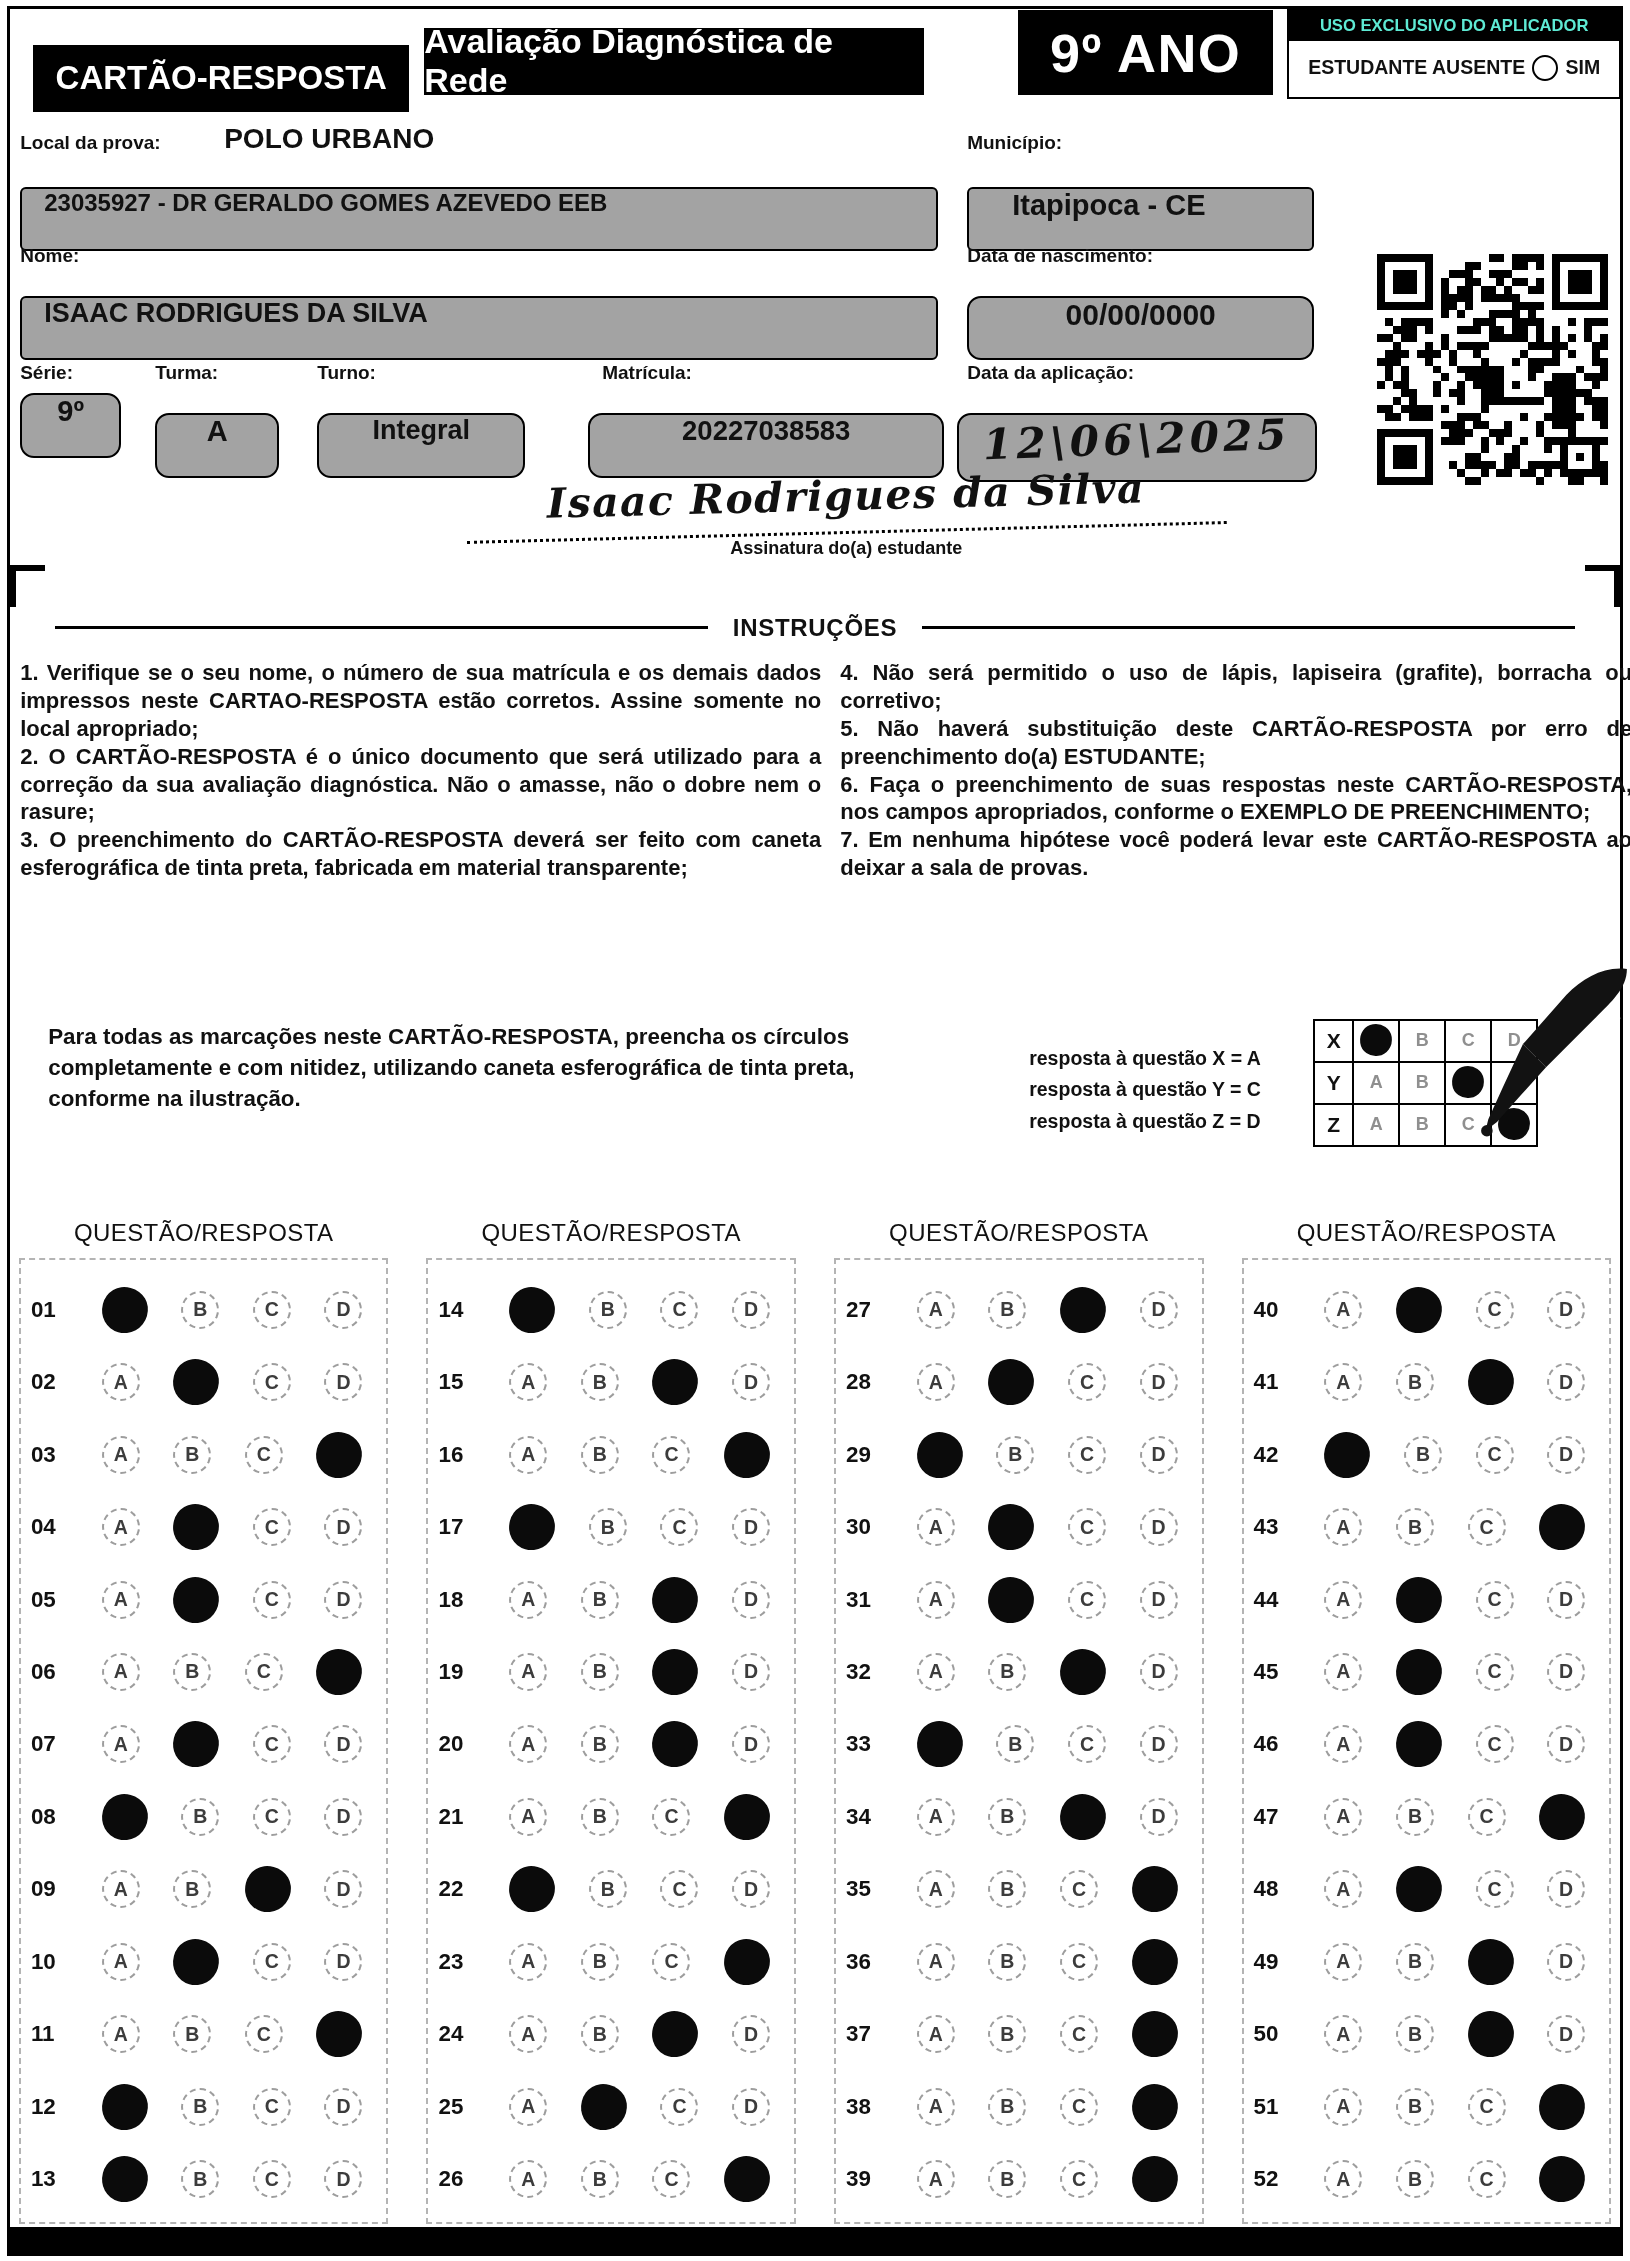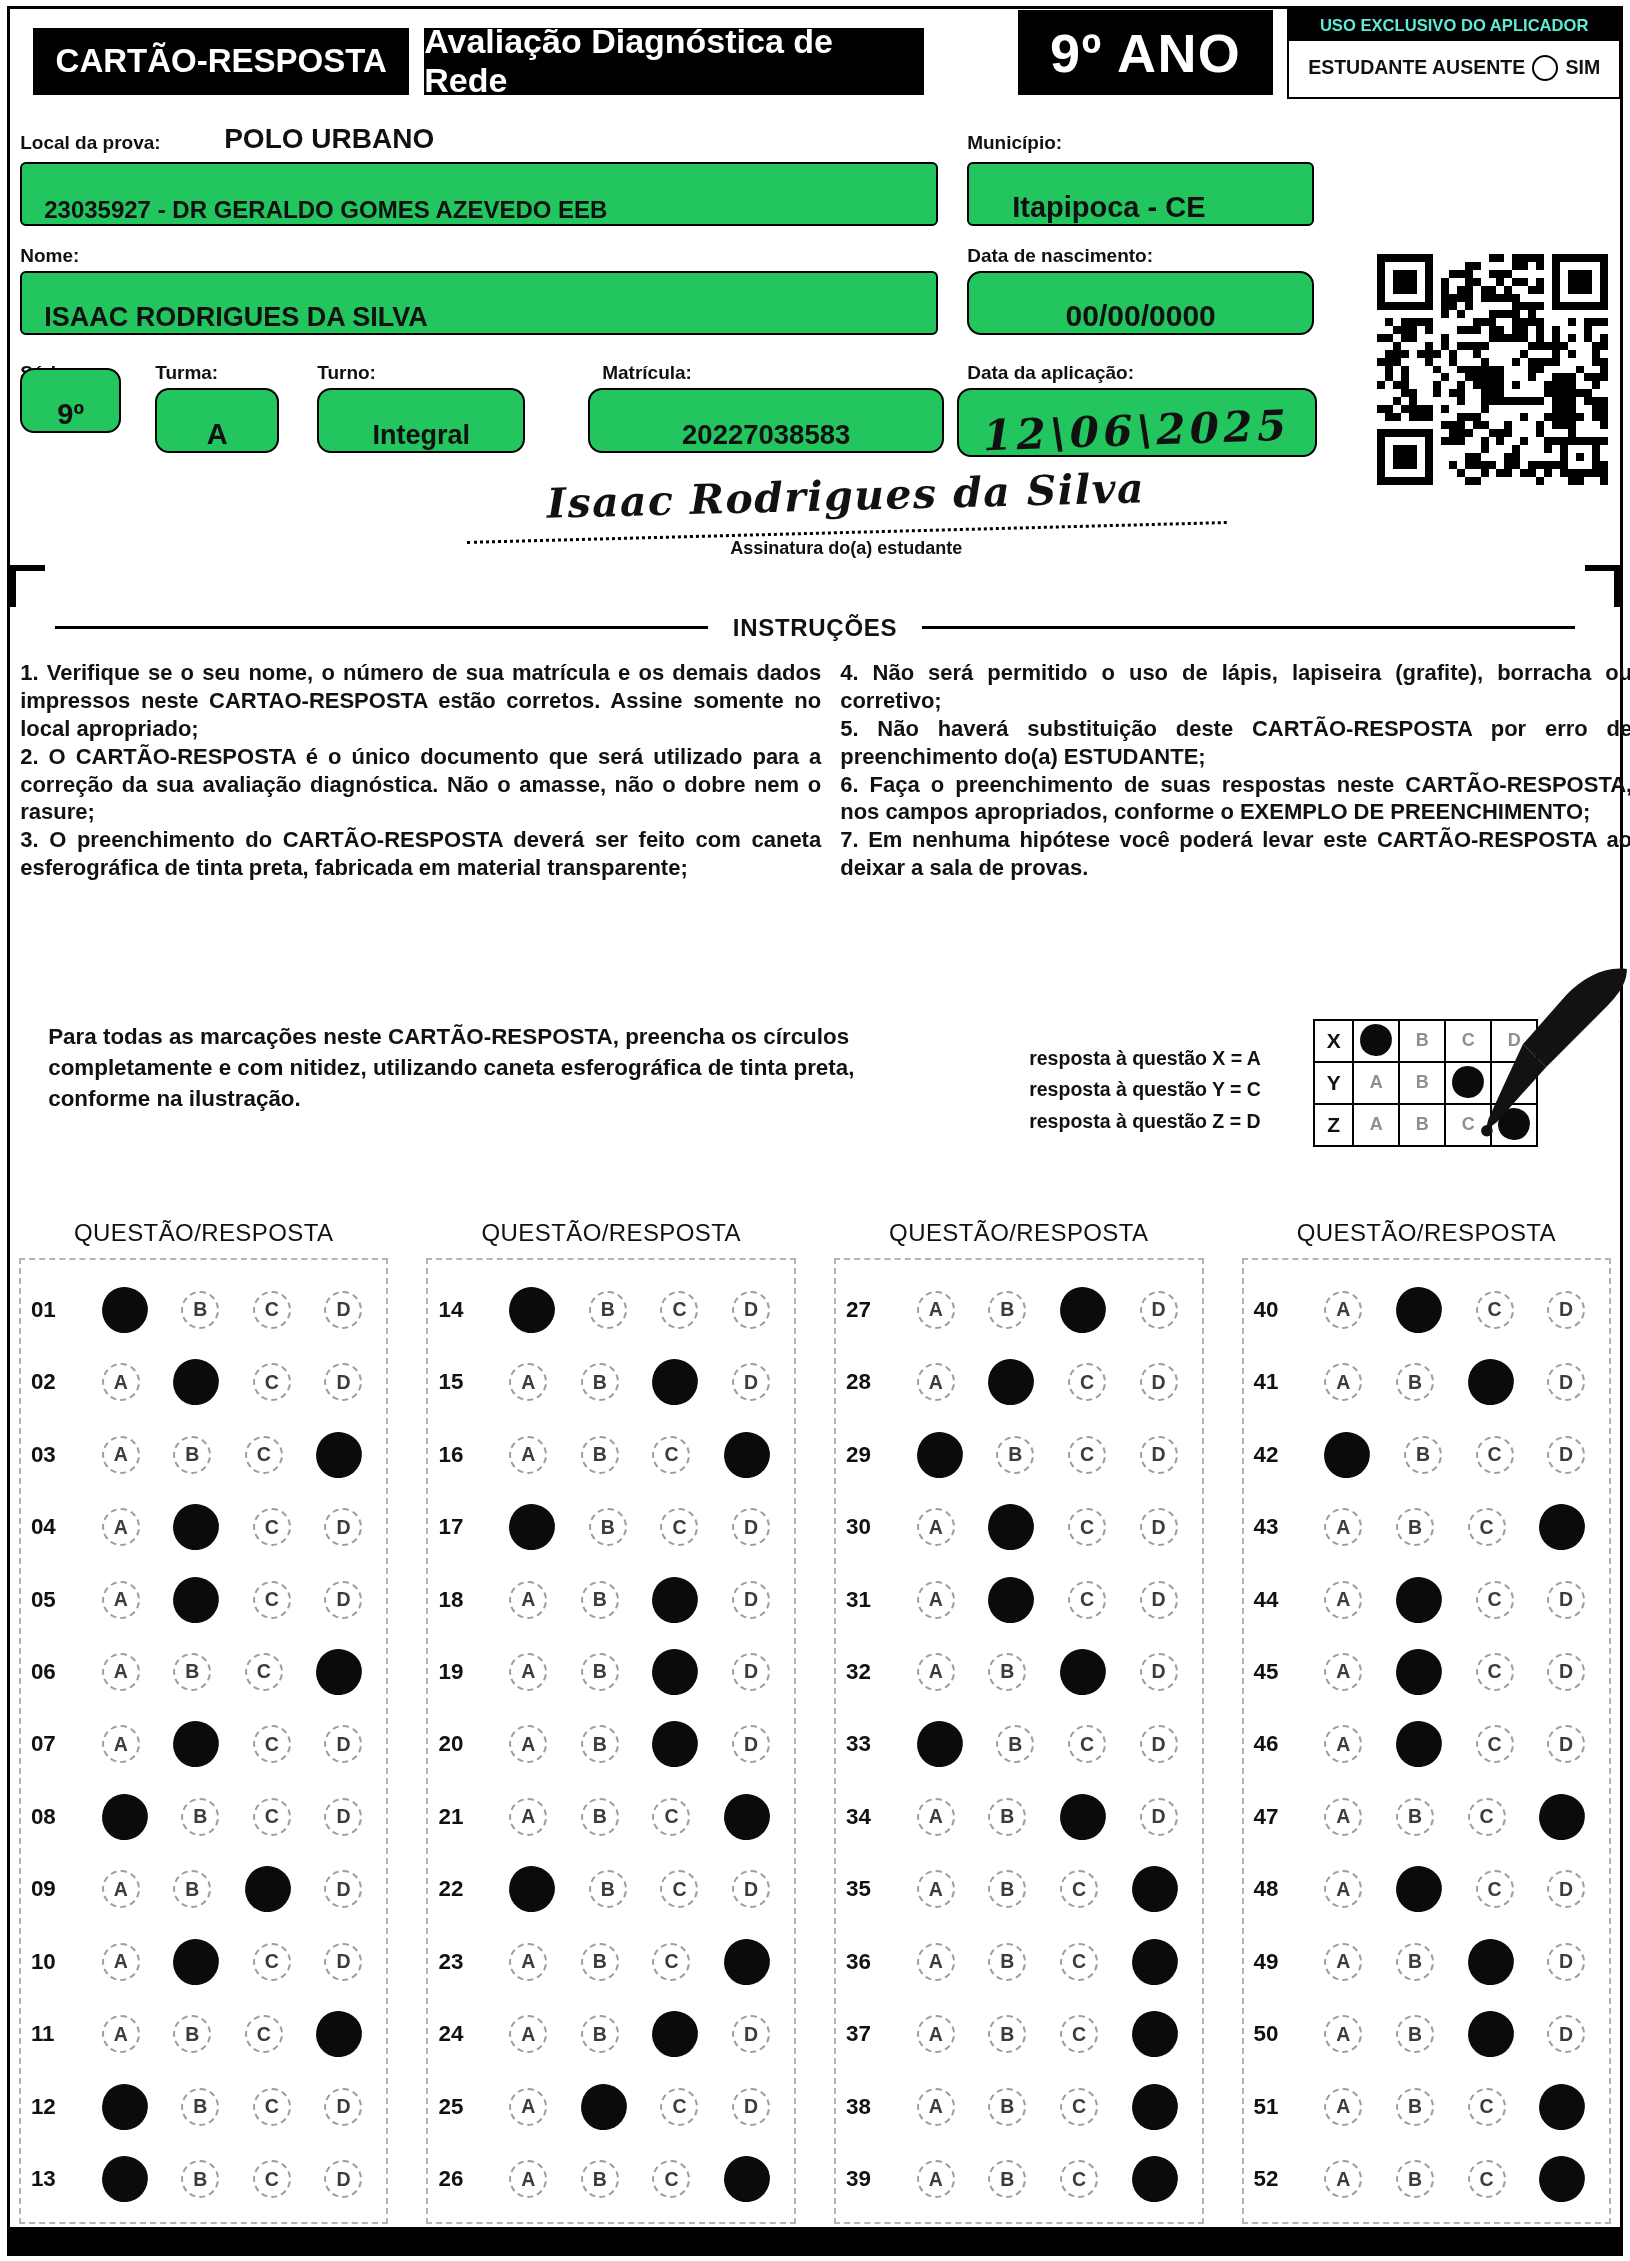--- a/index.html
+++ b/index.html
@@ -10,33 +10,33 @@
   }
   .page {
     position:absolute; left:7.2px; top:5.8px; right:7.2px; bottom:5.8px;
     border:3.6px solid #000; background:#fff;
   }
   
   .hdr-box {
     position:absolute; background:#000; color:#fff;
     display:flex; align-items:center; justify-content:center; font-weight:bold;
   }
-  .hdr-title { left:23px; top:19px; width:376px; height:67px; font-size:33px; }
+  .hdr-title { left:23px; top:36px; width:376px; height:67px; font-size:33px; }
   .hdr-sub   { left:414px; top:19px; width:500px; height:67px; font-size:34px; }
   .hdr-grade { left:1008px; top:1.4px; width:255px; height:85px; font-size:54px; letter-spacing:1.4px; }
   .apl-box { position:absolute; left:1277px; top:0px; width:334px; height:90px; border:2.9px solid #000; background:#fff; }
   .apl-head { background:#000; color:#5eead4; height:30px; line-height:30px; text-align:center; font-size:16.6px; font-weight:bold; }
   .apl-body { height:54px; display:flex; align-items:center; justify-content:center; gap:7.2px; font-size:19.5px; font-weight:bold; }
   .apl-circle { width:26px; height:26px; border:2.9px solid #000; border-radius:50%; display:inline-block; }
   
   .flabel { position:absolute; font-size:19px; font-weight:bold; }
   .fvalue-plain { position:absolute; font-size:28px; font-weight:bold; }
   .fbox {
     position:absolute; border:2.9px solid #000; border-radius:5.8px;
-    display:flex; align-items:flex-end; font-weight:bold; background:#22c55e;
+    display:flex; align-items:flex-start; font-weight:bold; background:#a3a3a3;margin-top:25px;
   }
   .fbox.centered { justify-content:center;border-radius:14px; }
   .hand { font-family:"DejaVu Serif", serif; font-style:italic; font-weight:bold; }
   .sig-wrap { position:absolute; left:456px; top:455px; width:760px; text-align:center; }
   .sig-text {
     font-family:"DejaVu Serif", serif; font-style:italic; font-size:41px; font-weight:bold;
     transform:rotate(-1.5deg); letter-spacing:1.4px; line-height:1.6;
     border-bottom:3.6px dotted #000; padding:0 22px 1.4px 22px; white-space:nowrap;
   }
   .sig-label { font-size:18px; font-weight:bold; margin-top:4.3px; }

